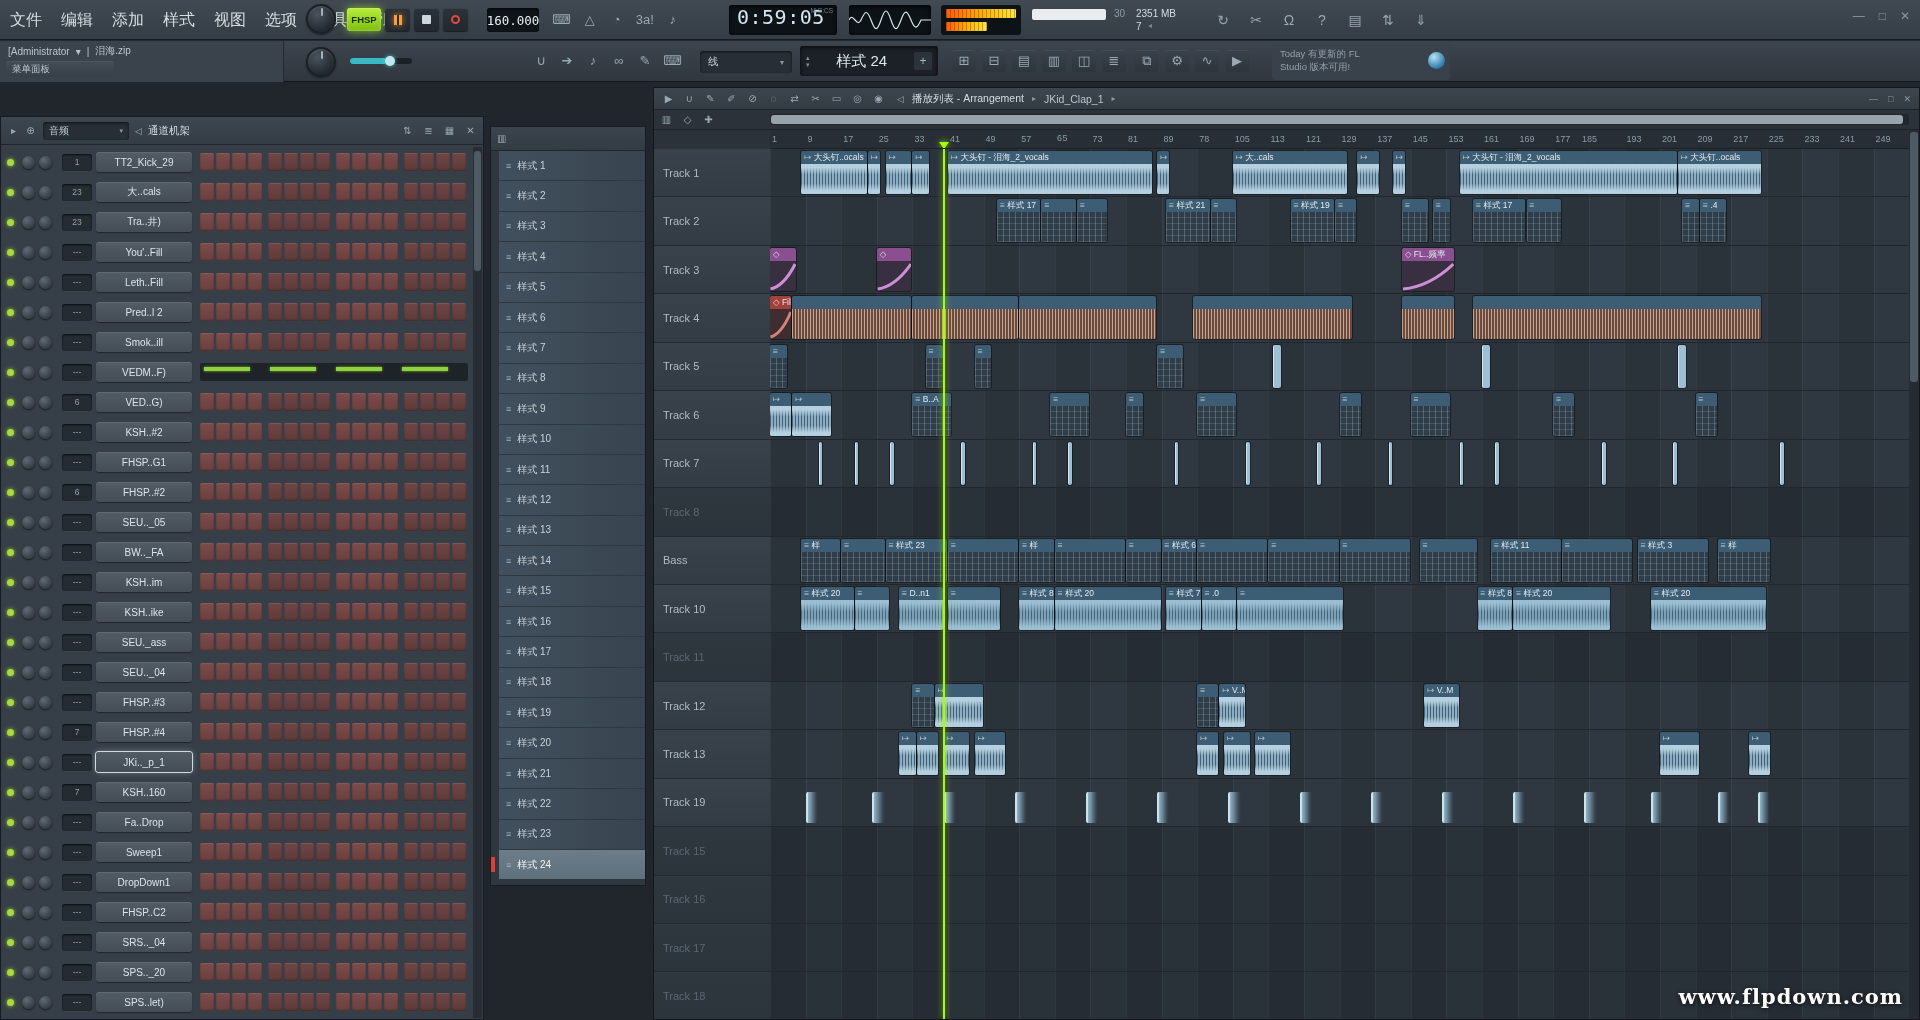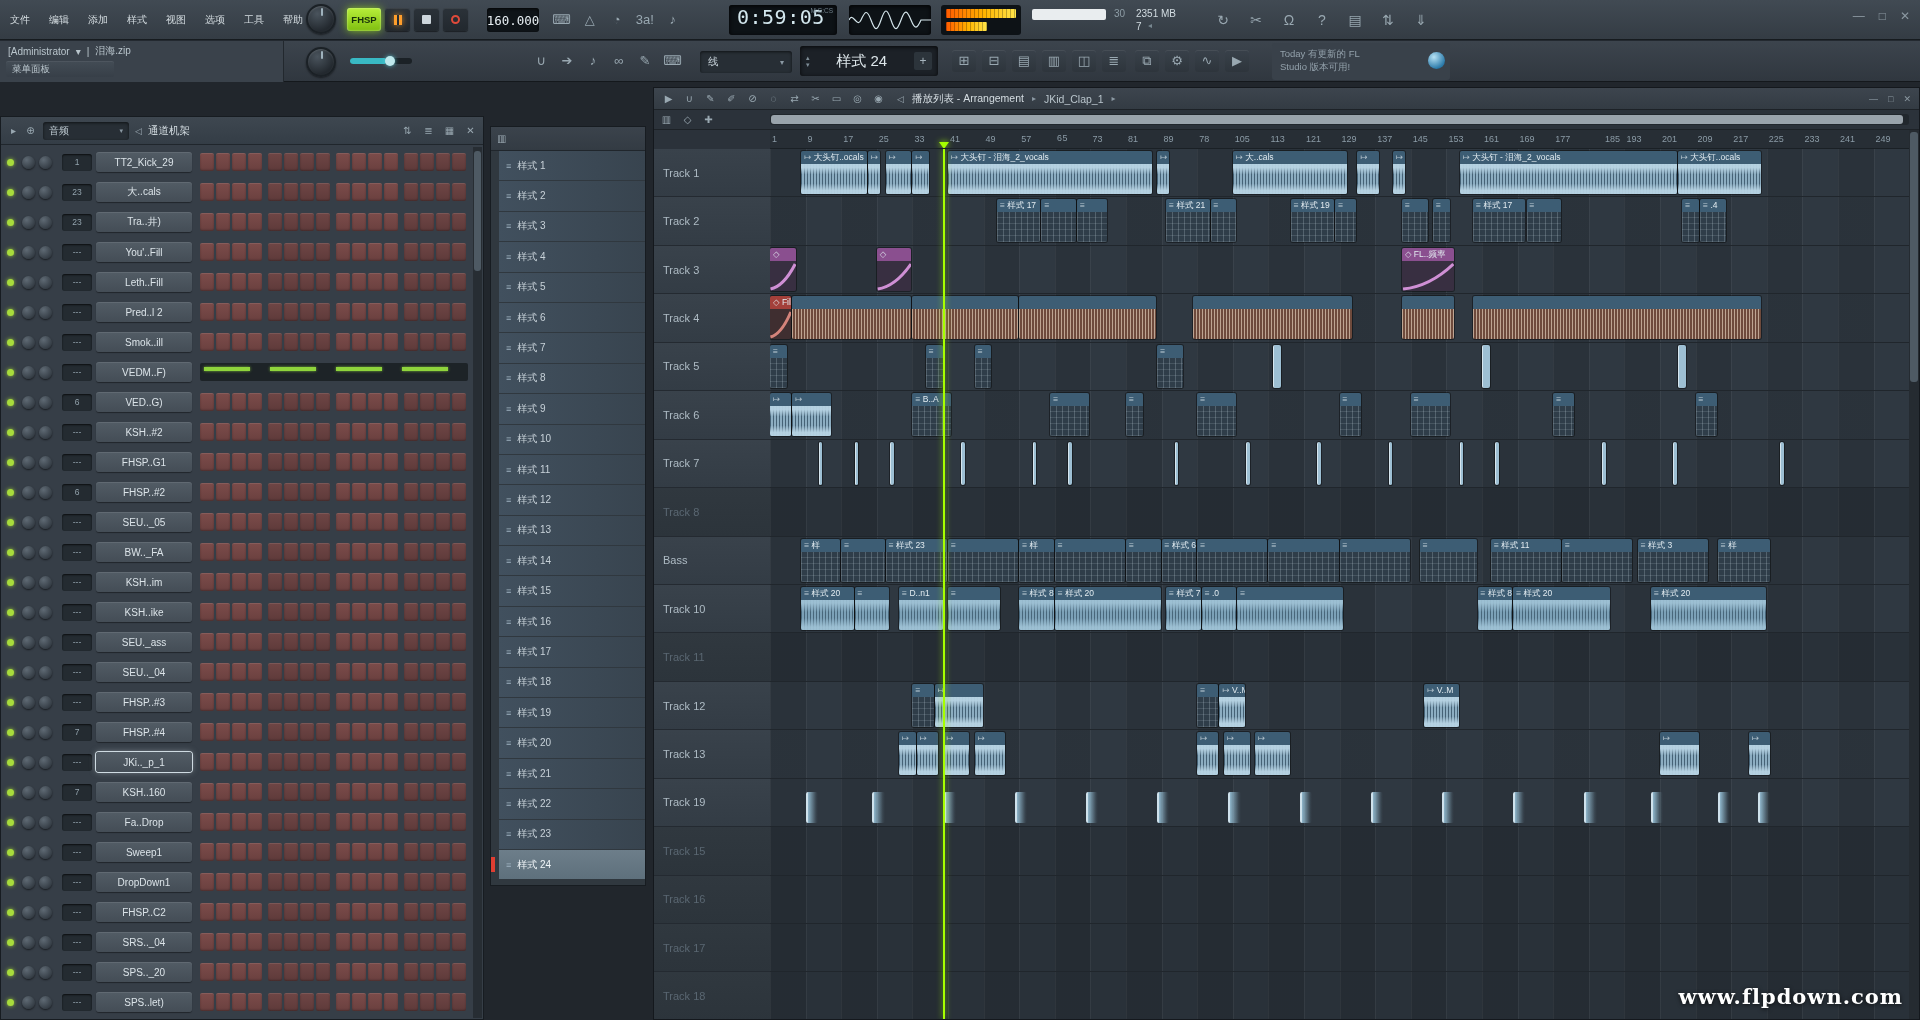--- a/index.html
+++ b/index.html
@@ -2,21 +2,21 @@
 <html><head>
 <meta charset="utf-8">
 <style>
 *{box-sizing:border-box;margin:0;padding:0;font-family:"Liberation Sans","DejaVu Sans",sans-serif;user-select:none}
 html,body{width:1920px;height:1020px;overflow:hidden;background:#181d22}
 #app{position:relative;width:1920px;height:1020px;background:#232930;overflow:hidden}
 
 
 #topbar{position:absolute;left:0;top:0;width:1920px;height:40px;background:linear-gradient(#414a53,#343c44);border-bottom:1px solid #161b1f}
 #menubar{position:absolute;left:10px;top:0;height:40px;display:flex;gap:19px;align-items:center}
-.mi{font-size:10px;color:#d5dde1;cursor:default}
+.mi{font-size:16px;color:#d5dde1;cursor:default}
 .flknob{position:absolute;width:30px;height:30px;border-radius:50%;background:radial-gradient(circle at 36% 30%,#4a545d,#23292f 70%);border:2px solid #1b2126;box-shadow:inset 0 1px 2px rgba(255,255,255,.15),0 1px 2px rgba(0,0,0,.5)}
 .flknob::after{content:"";position:absolute;left:50%;top:2px;width:2px;height:8px;background:#9fb2bd;border-radius:1px}
 #knob1{left:306px;top:4px}
 #transport{position:absolute;left:347px;top:8px;display:flex;gap:4px;align-items:center}
 #songbtn{width:34px;height:23px;background:linear-gradient(#b7ef3a,#7fbe10);border-radius:3px;color:#17300a;font-size:9.5px;font-weight:bold;display:flex;align-items:center;justify-content:center;box-shadow:0 0 8px rgba(154,223,30,.8),inset 0 0 2px rgba(255,255,255,.6)}
 .tbtn{width:25px;height:23px;background:linear-gradient(#2b3239,#22282e);border-radius:3px;display:flex;align-items:center;justify-content:center;box-shadow:inset 0 1px 0 rgba(255,255,255,.08),0 1px 1px rgba(0,0,0,.5)}
 .pauseglyph{width:8px;height:10px;border-left:3px solid #ff9e2c;border-right:3px solid #ff9e2c;box-shadow:0 0 6px rgba(255,158,44,.7)}
 .stopglyph{width:9px;height:9px;background:#cdd6dc;border-radius:1px}
 .recglyph{width:9px;height:9px;border-radius:50%;border:2.5px solid #e04a3a}
 #tempo{position:absolute;left:487px;top:8px;width:52px;height:24px;background:#0f1418;border-radius:3px;color:#e7eef2;font-family:"DejaVu Sans Mono",monospace;font-size:12.5px;display:flex;align-items:center;justify-content:center;box-shadow:inset 0 1px 3px rgba(0,0,0,.8)}
@@ -1190,21 +1190,21 @@
             <div class="rlab" style="left: 464.8px;">105</div>
             <div class="rlab" style="left: 500.4px;">113</div>
             <div class="rlab" style="left: 536px;">121</div>
             <div class="rlab" style="left: 571.6px;">129</div>
             <div class="rlab" style="left: 607.2px;">137</div>
             <div class="rlab" style="left: 642.8px;">145</div>
             <div class="rlab" style="left: 678.4px;">153</div>
             <div class="rlab" style="left: 714px;">161</div>
             <div class="rlab" style="left: 749.6px;">169</div>
             <div class="rlab" style="left: 785.2px;">177</div>
-            <div class="rlab" style="left: 835px;">185</div>
+            <div class="rlab" style="left: 812px;">185</div>
             <div class="rlab" style="left: 856.4px;">193</div>
             <div class="rlab" style="left: 892px;">201</div>
             <div class="rlab" style="left: 927.6px;">209</div>
             <div class="rlab" style="left: 963.2px;">217</div>
             <div class="rlab" style="left: 998.8px;">225</div>
             <div class="rlab" style="left: 1034.4px;">233</div>
             <div class="rlab" style="left: 1070px;">241</div>
             <div class="rlab" style="left: 1105.6px;">249</div>
           </div>
         <div id="tracknames">

